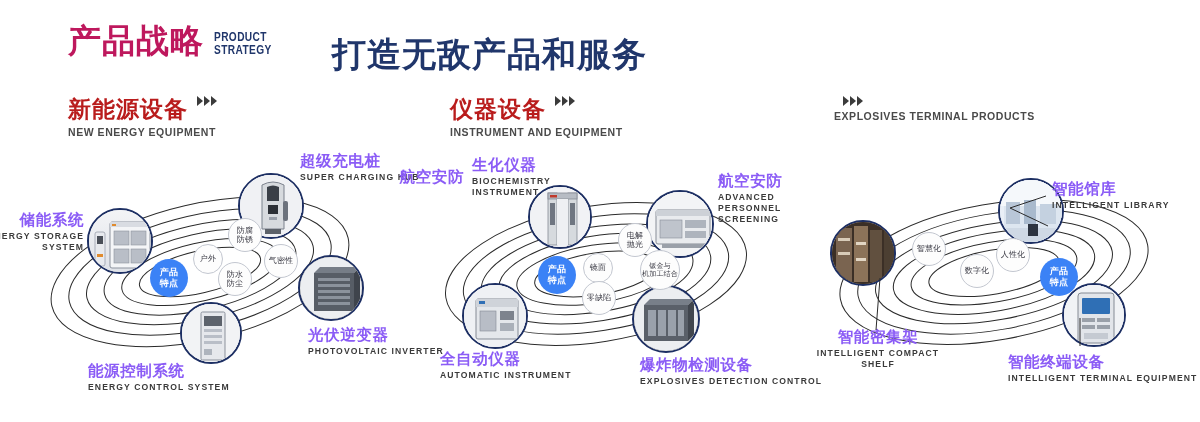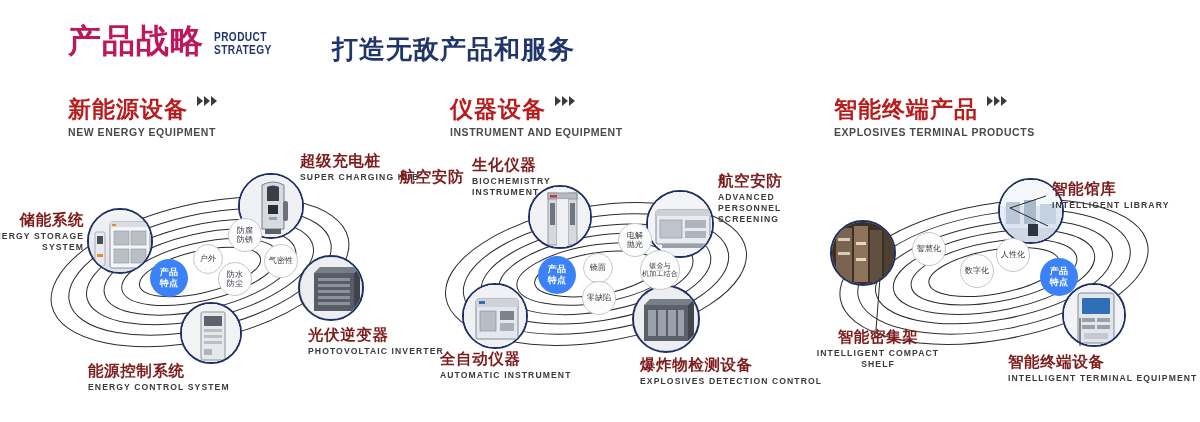--- a/index.html
+++ b/index.html
@@ -15,21 +15,21 @@
   .hdr-cn{
     font-size:33px;font-weight:bold;color:#be185d;letter-spacing:1px;
     line-height:1;font-family:"DejaVu Sans","Liberation Sans",sans-serif;
   }
   .hdr-en{
     margin-left:10px;margin-bottom:1px;color:#20366b;font-weight:bold;
     font-size:13px;line-height:13px;letter-spacing:0.5px;
     transform:scaleX(0.78);transform-origin:left bottom;
   }
   .hdr-sub{
-    position:absolute;left:332px;top:32px;font-size:26px;font-weight:bold;
+    position:absolute;left:332px;top:32px;font-size:34px;font-weight:bold;
     color:#20366b;letter-spacing:1px;
     font-family:Liberation Mono, monospace;
   }
 
   
   .sect{position:absolute;}
   .sect-cn{
     font-size:23px;font-weight:bold;color:#b91c1c;letter-spacing:1px;
     line-height:26px;display:flex;align-items:flex-start;
     font-family:"DejaVu Sans","Liberation Sans",sans-serif;
@@ -68,21 +68,21 @@
     font-family:"DejaVu Sans","Liberation Sans",sans-serif;box-sizing:border-box;
   }
   .feat.core{
     background:#3b82f6;border:none;color:#ffffff;font-weight:bold;
     font-size:9px;line-height:11px;
   }
 
   
   .lab{position:absolute;}
   .lab-cn{
-    font-size:15.5px;font-weight:bold;color:#7f1d1d;letter-spacing:0.6px;
+    font-size:15.5px;font-weight:bold;color:#8b5cf6;letter-spacing:0.6px;
     line-height:18px;white-space:nowrap;
     font-family:"DejaVu Sans","Liberation Sans",sans-serif;
   }
   .lab-en{
     font-size:8.6px;color:#3a3a3a;letter-spacing:1.1px;line-height:11px;
     font-weight:600;margin-top:2px;white-space:nowrap;
   }
   .ta-r{text-align:right;}
   .ta-c{text-align:center;}
   .ta-l{text-align:left;}
@@ -120,21 +120,20 @@
           <i class="chev"></i>
           <i class="chev"></i>
           <i class="chev"></i>
         </span>
     </div>
     <div class="sect-en">INSTRUMENT AND EQUIPMENT</div>
   </div>
 
   <div class="sect" style="left:834px;top:96px;">
     <div class="sect-cn">
-      <span>智能终端产品</span>
       <span class="chevs">
           <i class="chev"></i>
           <i class="chev"></i>
           <i class="chev"></i>
         </span>
     </div>
     <div class="sect-en">EXPLOSIVES TERMINAL PRODUCTS</div>
   </div>
 
   <div class="cluster" style="left:0px;top:150px;width:400px;height:260px;">

